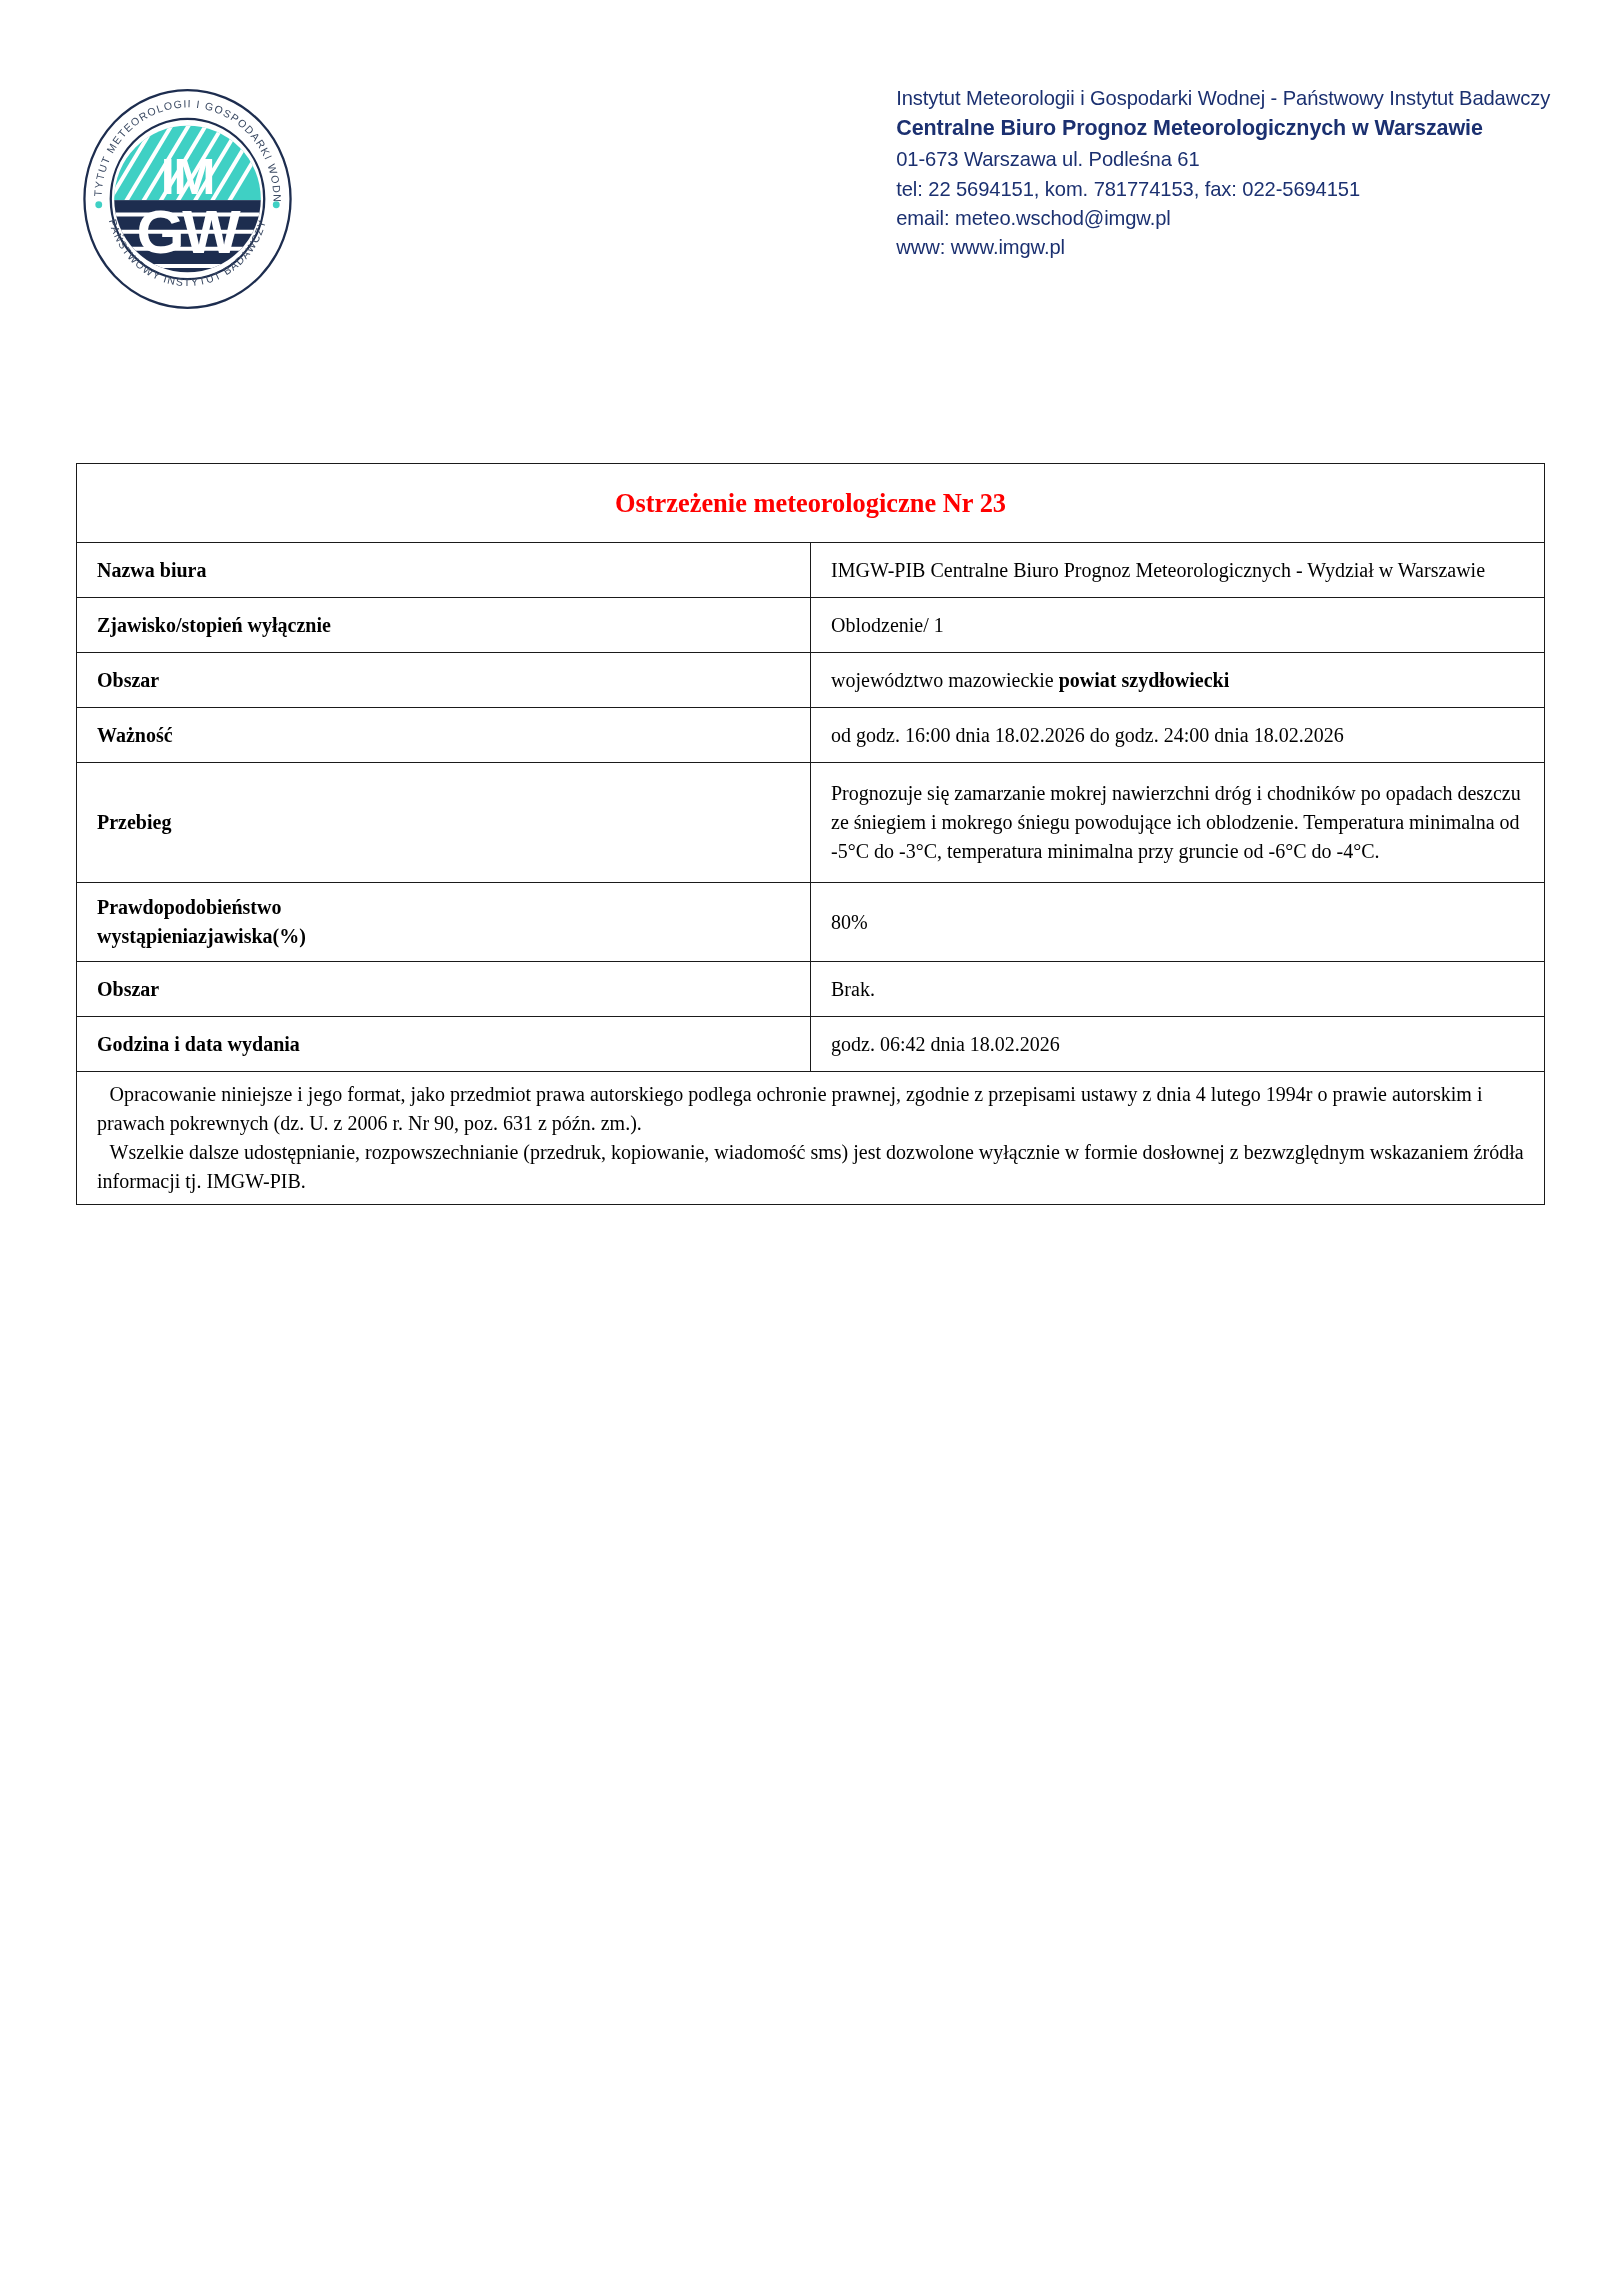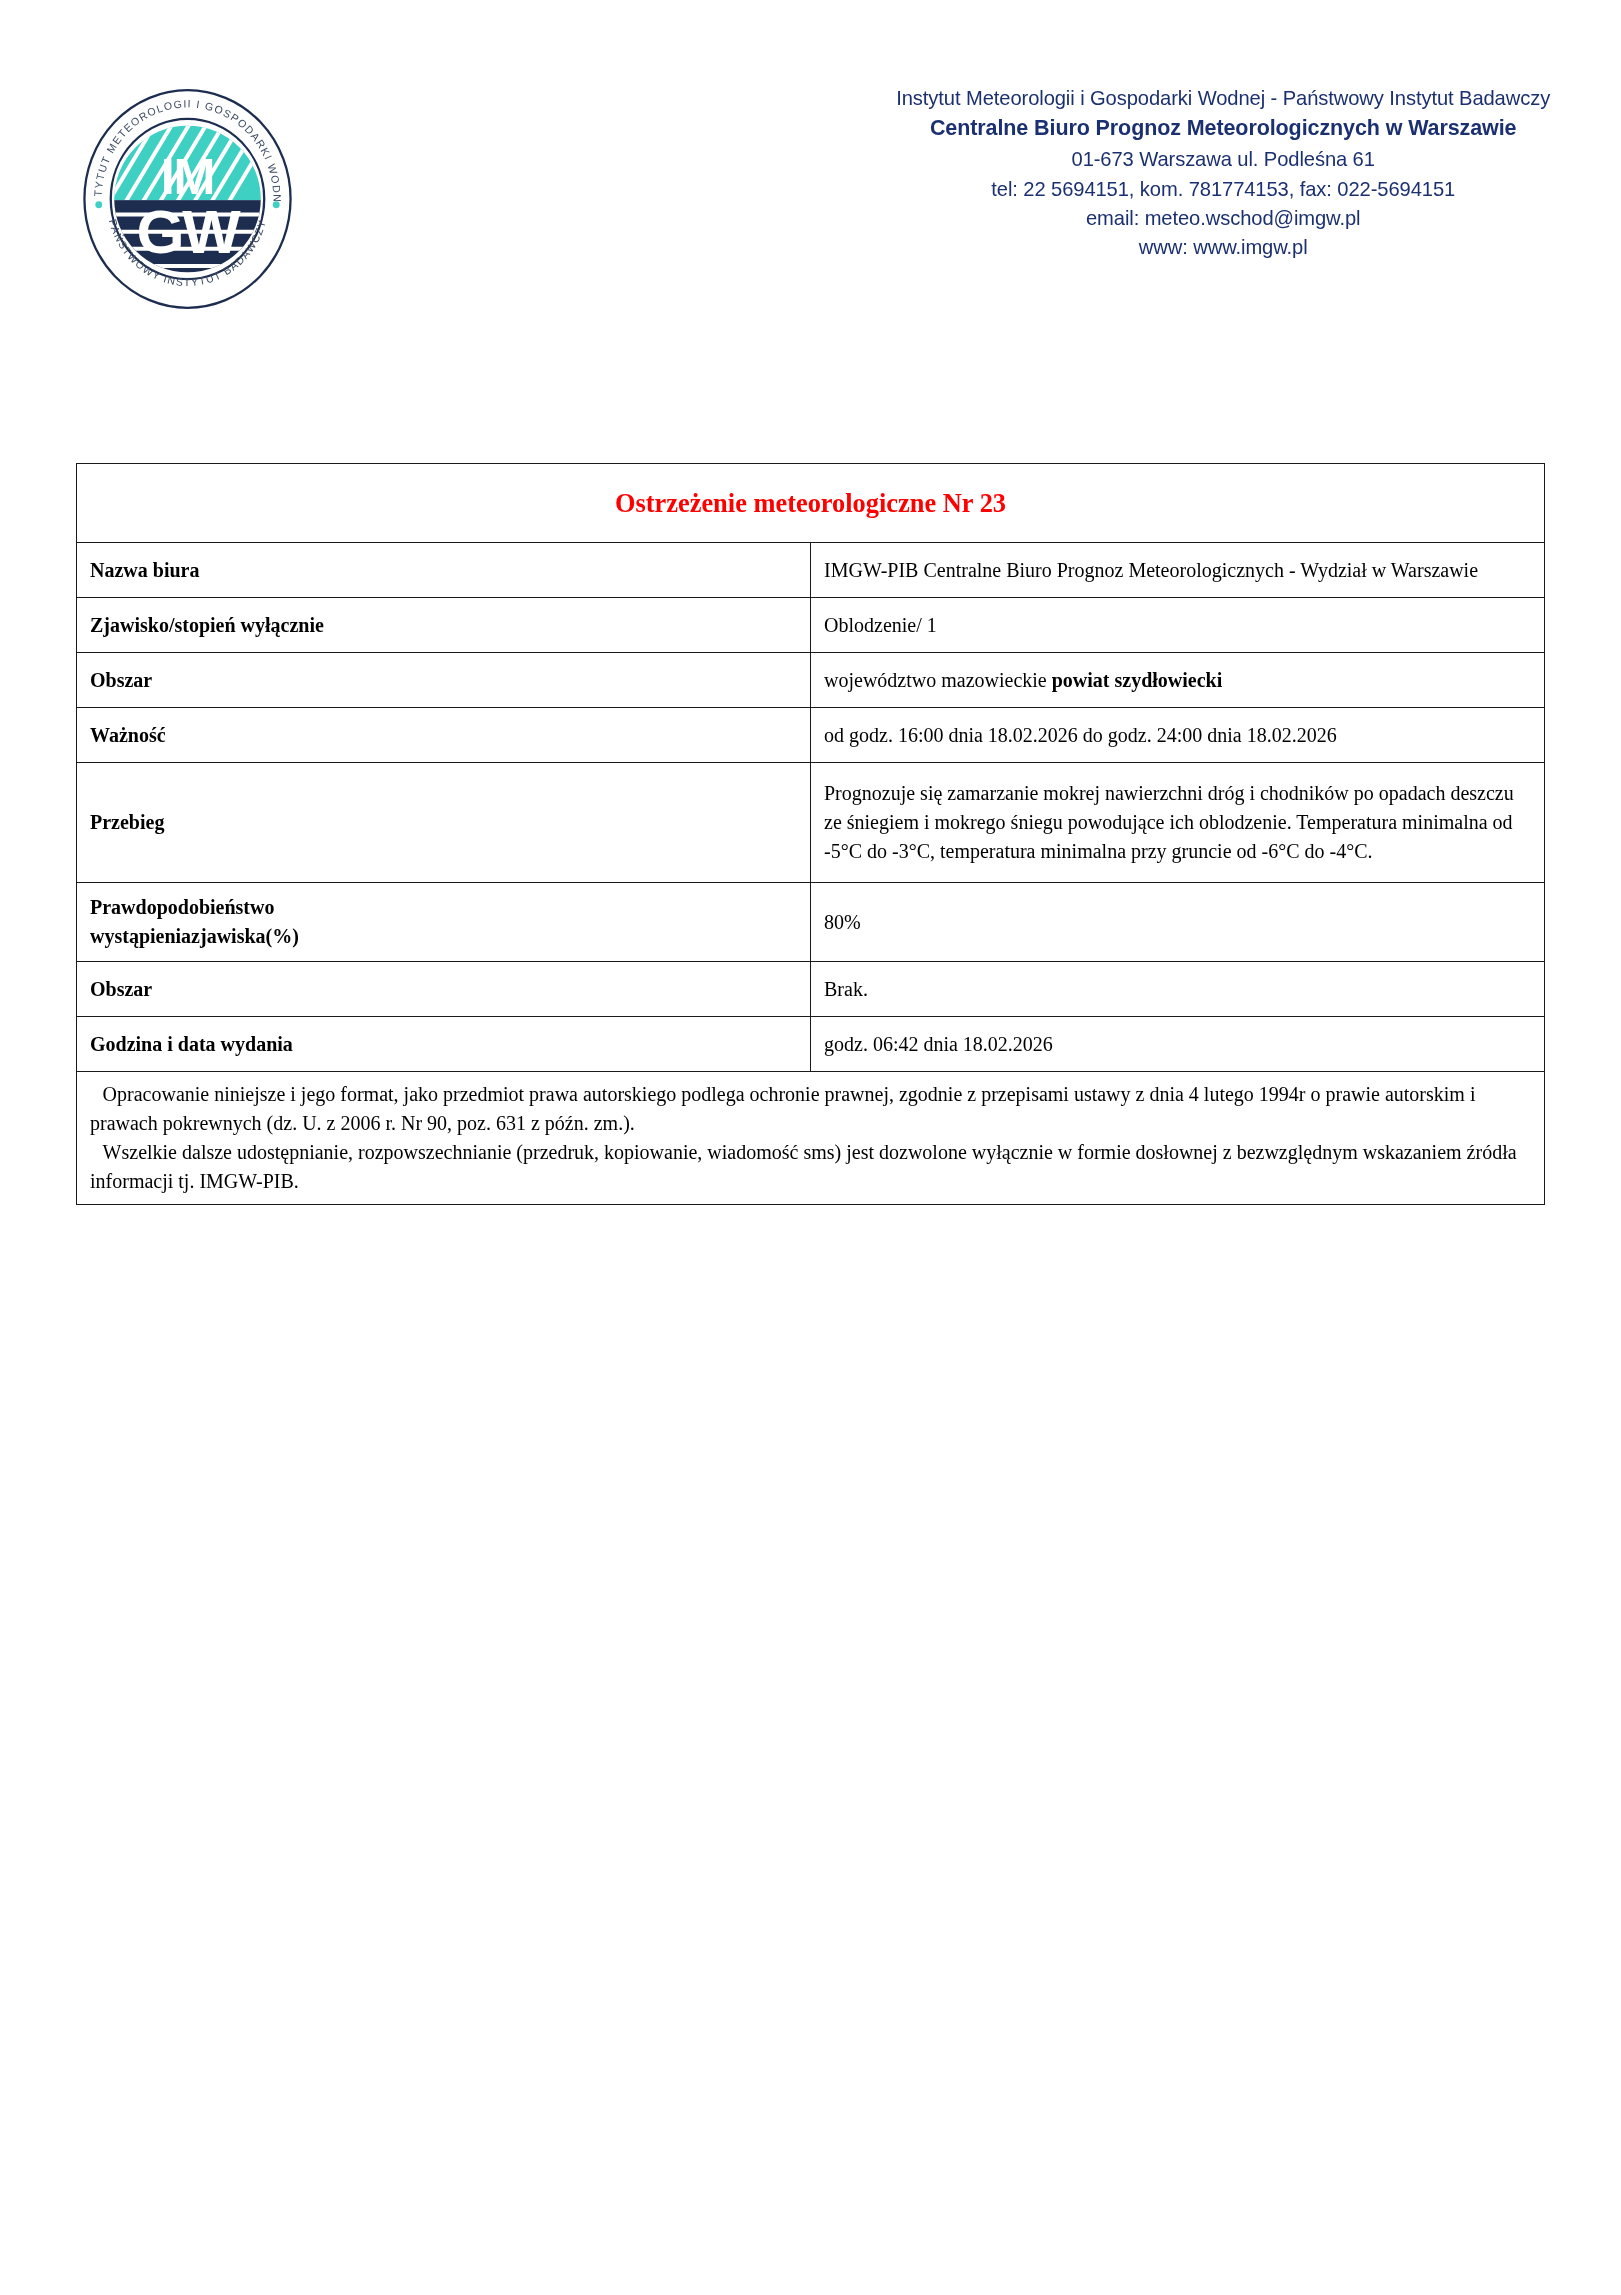--- a/index.html
+++ b/index.html
@@ -31,21 +31,21 @@
     top: 87px;
     width: 213px;
     height: 224px;
   }
   #logo-svg { display: block; width: 213px; height: 224px; }
 
   #header-text {
     position: absolute;
     right: 72px;
     top: 85px;
-    text-align: center;
+    text-align: left;
     color: #1b3070;
     font-family: "Liberation Sans", sans-serif;
     line-height: 1.24;
   }
   #header-text .hline {
     font-size: 21px;
     letter-spacing: -0.1px;
     white-space: nowrap;
     margin: 0 0 3.4px 0;
     transform: scaleX(0.96);
@@ -63,21 +63,21 @@
     left: 76px;
     top: 463px;
     width: 1469px;
     border-collapse: collapse;
     table-layout: fixed;
     font-family: "Liberation Serif", serif;
   }
   #warning-table td {
     border: 1.1px solid #1a1a1a;
     vertical-align: middle;
-    padding: 8px 13px;
+    padding: 8px 20px;
     font-size: 20px;
     line-height: 1.45;
   }
   #warning-table td.label {
     width: 387px;
     font-weight: bold;
   }
   #warning-table td.value {
     font-weight: normal;
   }

